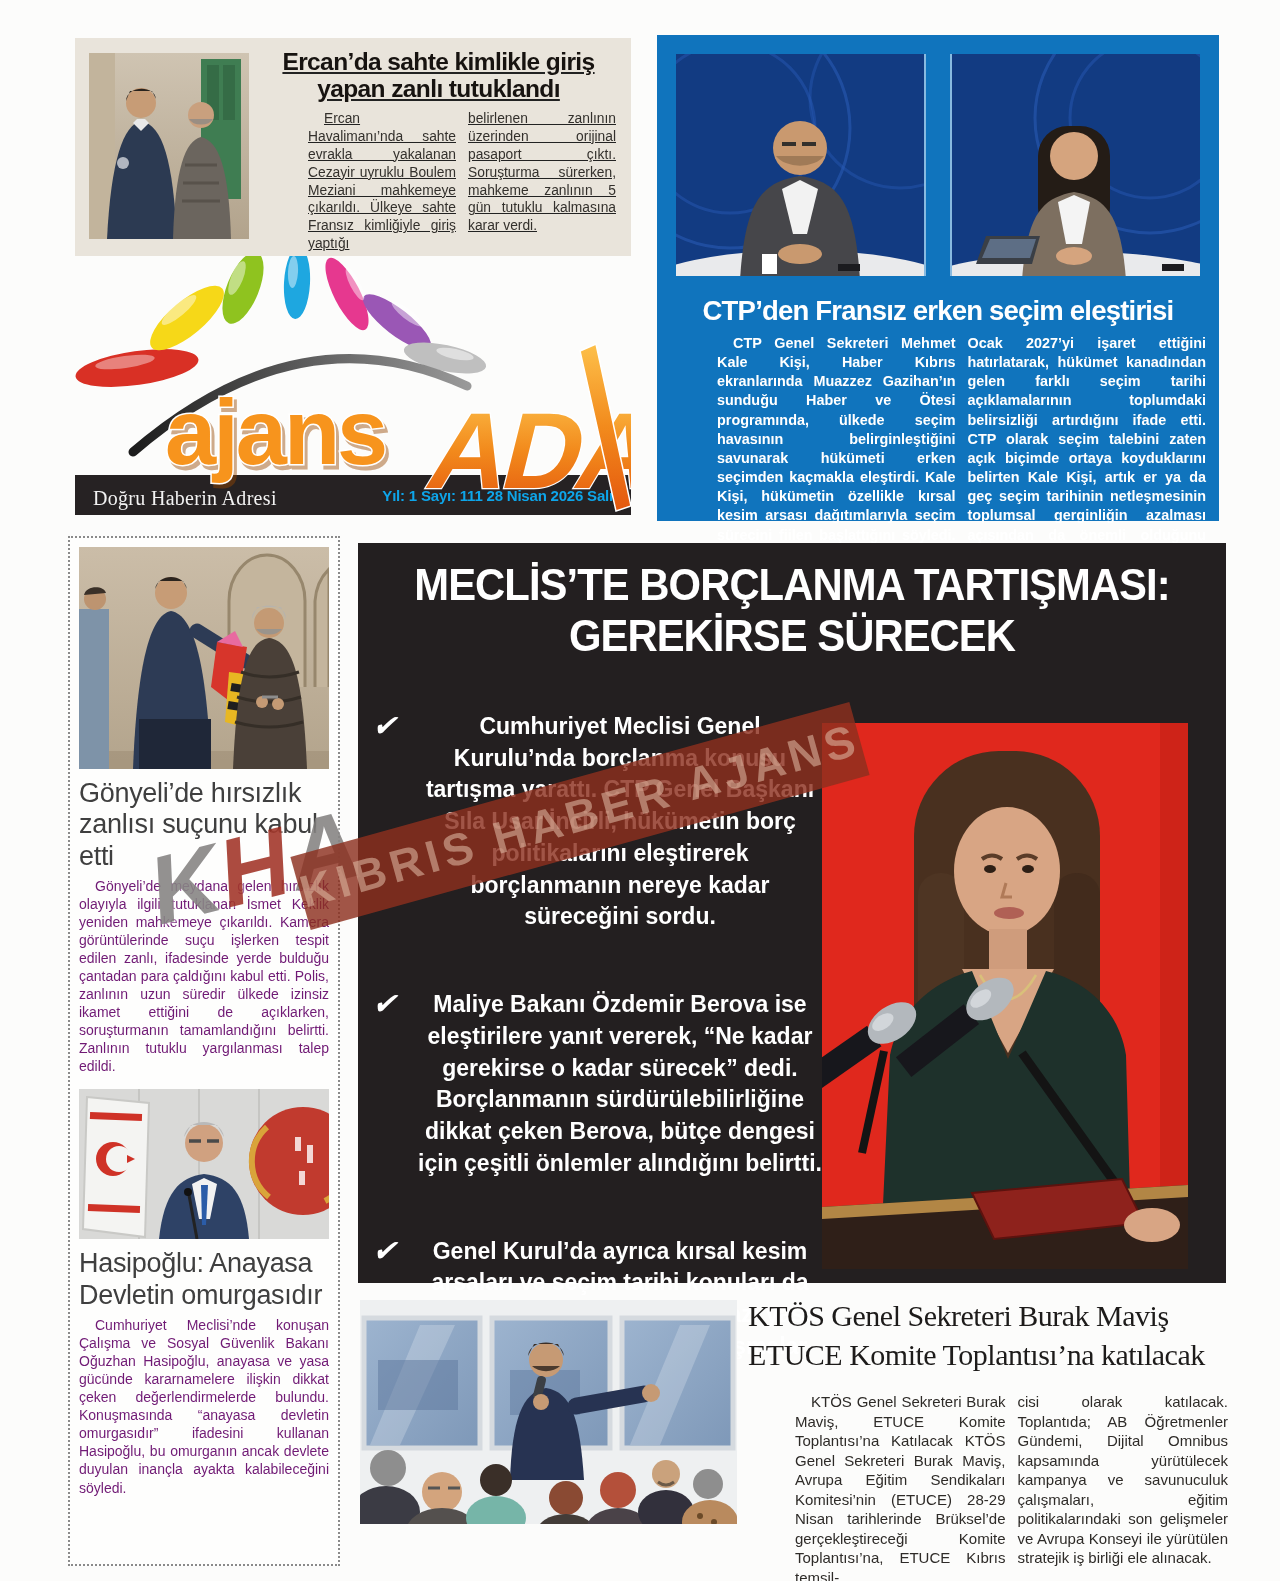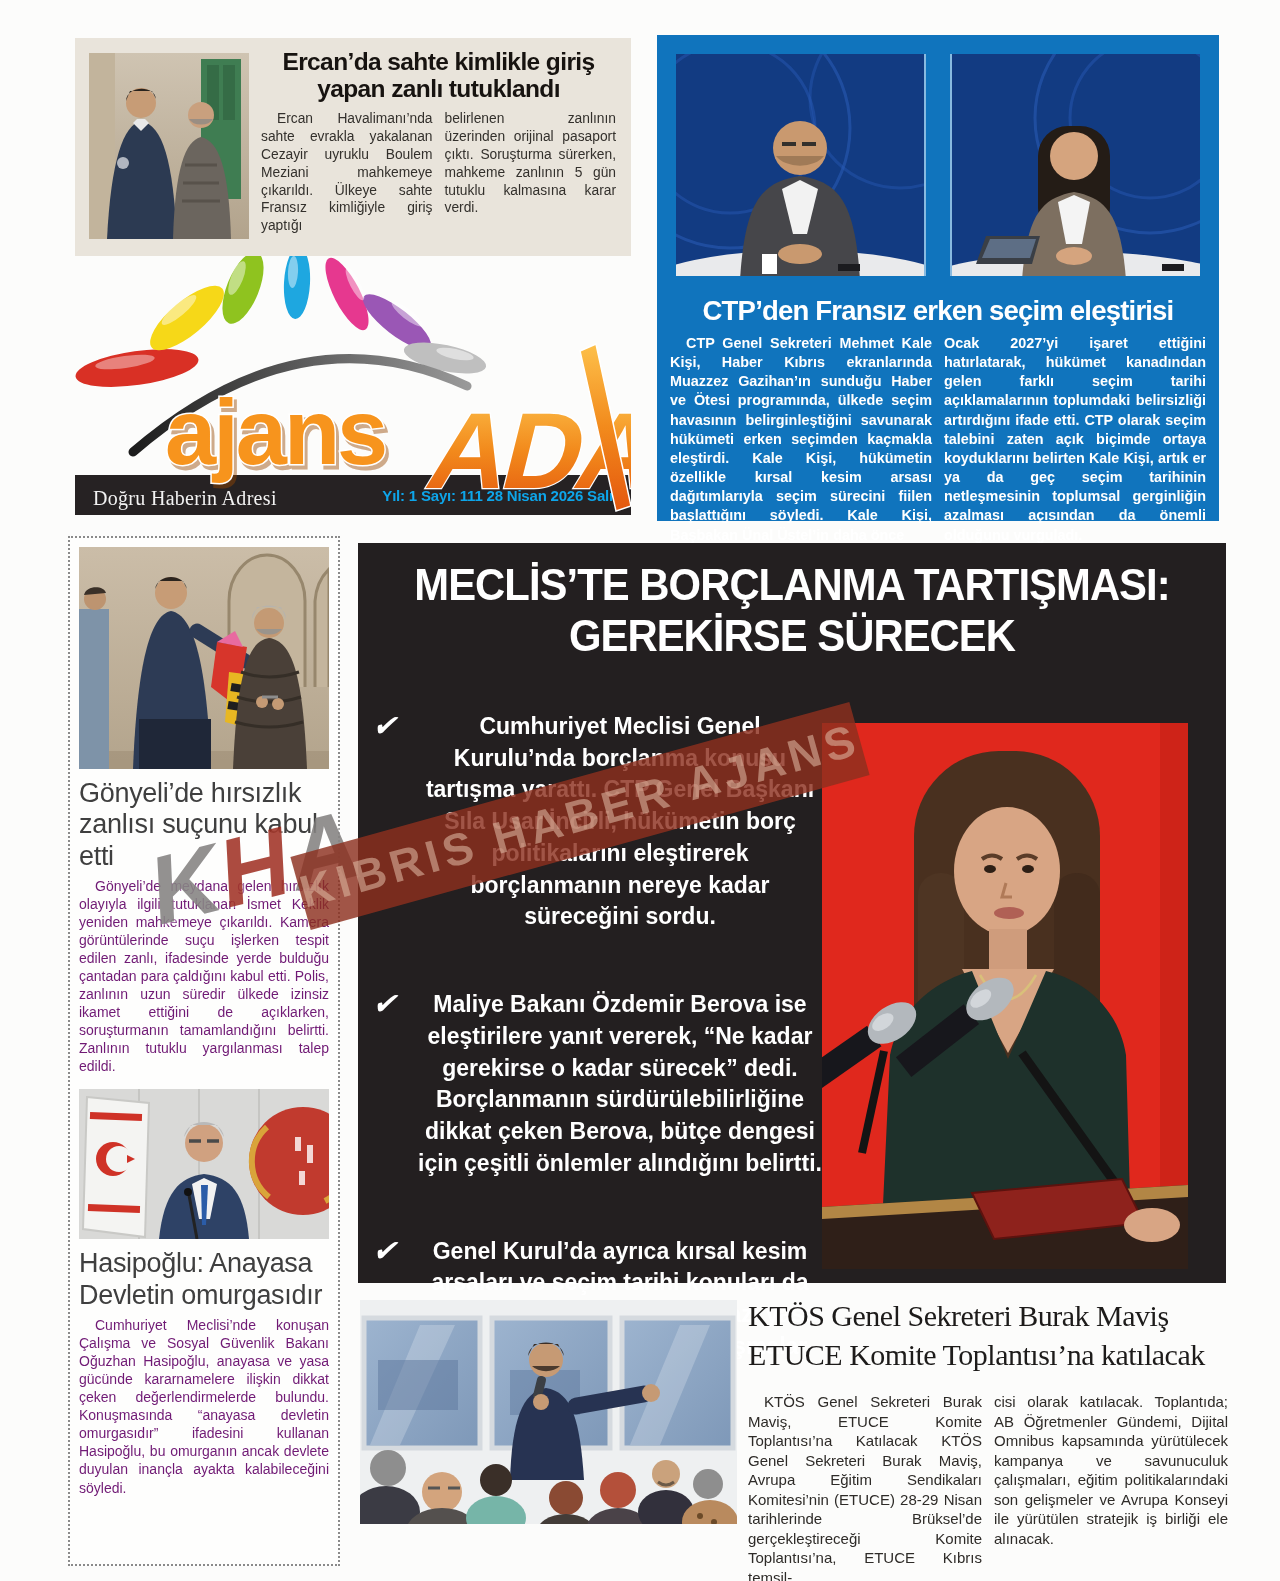--- a/index.html
+++ b/index.html
@@ -10,26 +10,26 @@
     color:#222;
   }
   .abs{position:absolute;}
   .justify{text-align:justify;}
   p{margin:0;}
   h1,h2,h3{margin:0;}
 
   
   #ercan-box{left:75px;top:38px;width:556px;height:218px;background:#e9e4db;display:flex;padding:0;}
   #ercan-photo{margin:15px 0 0 14px;flex:0 0 160px;height:186px;}
-  #ercan-right{flex:1;padding:10px 15px 0 12px;}
+  #ercan-right{flex:1;padding:10px 15px 0 12px;text-decoration:underline;}
   #ercan-right h2{
     font-size:24.5px;line-height:1.12;text-align:center;font-weight:700;
     letter-spacing:-0.6px;color:#171310;margin-bottom:7px;
   }
-  .two-cols{display:flex;gap:12px;}
+  .two-cols{display:flex;gap:12px;margin-left:47px;}
   .two-cols p{flex:1;font-size:13.8px;line-height:1.3;color:#33302c;}
   .indent{text-indent:16px;}
 
   
   #logo-svg{left:75px;top:256px;width:556px;height:262px;z-index:3;pointer-events:none;}
   #date-bar{
     left:75px;top:475px;width:556px;height:40px;background:#262223;z-index:2;
     display:flex;align-items:center;justify-content:space-between;padding:0 18px;box-sizing:border-box;
   }
   #tagline{font-family:"Liberation Serif",serif;color:#f2f2f2;font-size:20px;letter-spacing:0.3px;margin-top:7px;}

